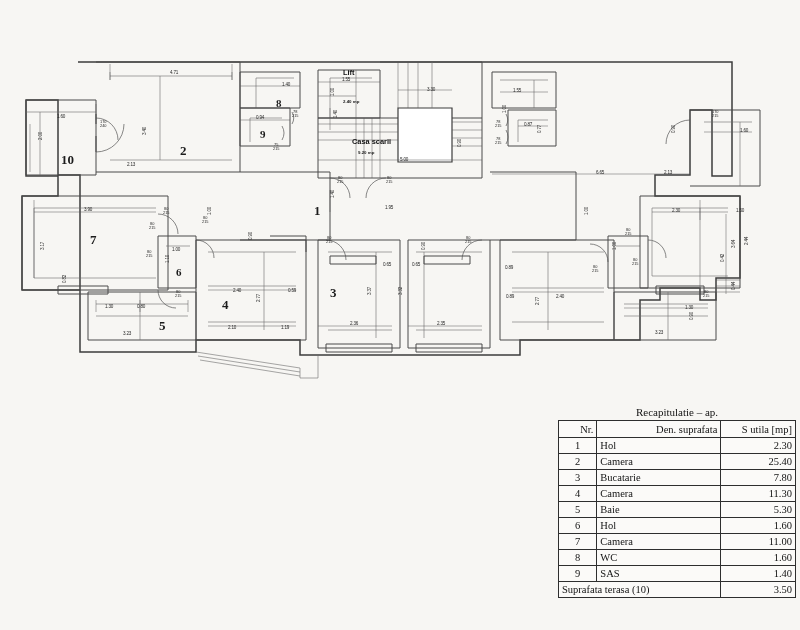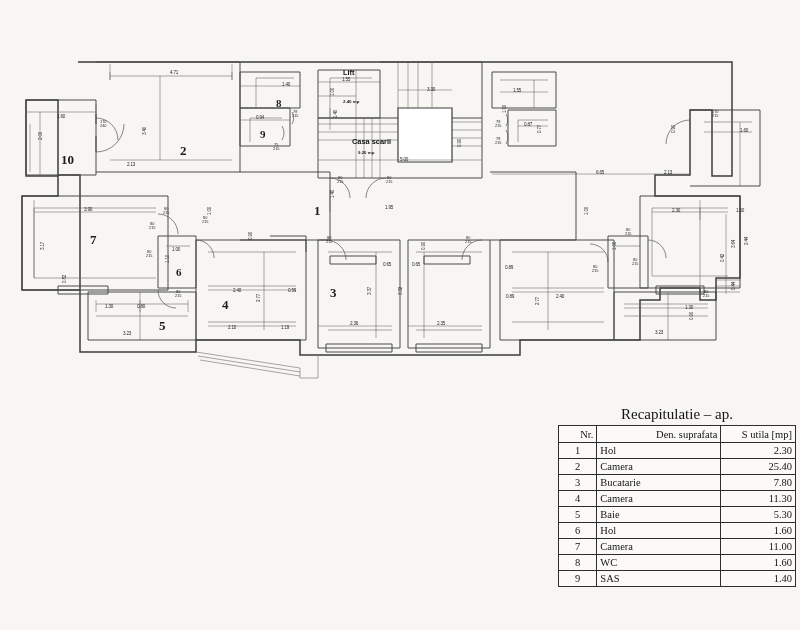--- a/index.html
+++ b/index.html
@@ -29,21 +29,21 @@
   .dim{font-size:4.6px;font-family:"Liberation Sans",sans-serif;color:#2a2a2a;letter-spacing:-0.2px;}
   .dimv{font-size:4.6px;font-family:"Liberation Sans",sans-serif;color:#2a2a2a;
         transform-origin:0 0;transform:rotate(-90deg);letter-spacing:-0.2px;}
   .dooropen{font-size:3.9px;line-height:1.04;font-family:"Liberation Sans",sans-serif;
             color:#262626;text-align:center;}
   .namebold{font-weight:bold;font-size:7.4px;font-family:"Liberation Sans",sans-serif;color:#111;}
   .areasm{font-size:4.4px;font-weight:bold;font-family:"Liberation Sans",sans-serif;color:#222;}
 
   
   #recap{position:absolute;left:558px;top:406px;width:238px;}
-  #recap .cap{text-align:center;font-size:15px;color:#141414;margin-bottom:2px;
+  #recap .cap{text-align:center;font-size:11px;color:#141414;margin-bottom:2px;
               font-family:"Liberation Serif",serif;}
   #recap table{border-collapse:collapse;width:238px;background:#fbfaf8;}
   #recap td,#recap th{border:1px solid #2e2e2e;font-size:10.5px;color:#131313;
        font-family:"Liberation Serif",serif;font-weight:normal;padding:0 3px;height:15px;}
   #recap th{height:16px;text-align:right;}
   .c-nr{width:34px;text-align:center;}
   .c-nm{width:128px;text-align:left;padding-left:6px;}
   .c-ar{width:74px;text-align:right;padding-right:6px;}
   .sumlbl{text-align:left;padding-left:6px;}
 </style>
@@ -388,17 +388,21 @@
           <tr>
             <td class="c-nr">8</td>
             <td class="c-nm">WC</td>
             <td class="c-ar">1.60</td>
           </tr>
           <tr>
             <td class="c-nr">9</td>
             <td class="c-nm">SAS</td>
             <td class="c-ar">1.40</td>
           </tr>
+          <tr>
+            <td class="sumlbl" colspan="2">Suprafata terasa  (10)</td>
+            <td class="c-ar">3.50</td>
+          </tr>
         </tbody>
     </table>
   </div>
 
 </div>
 
 </body></html>

